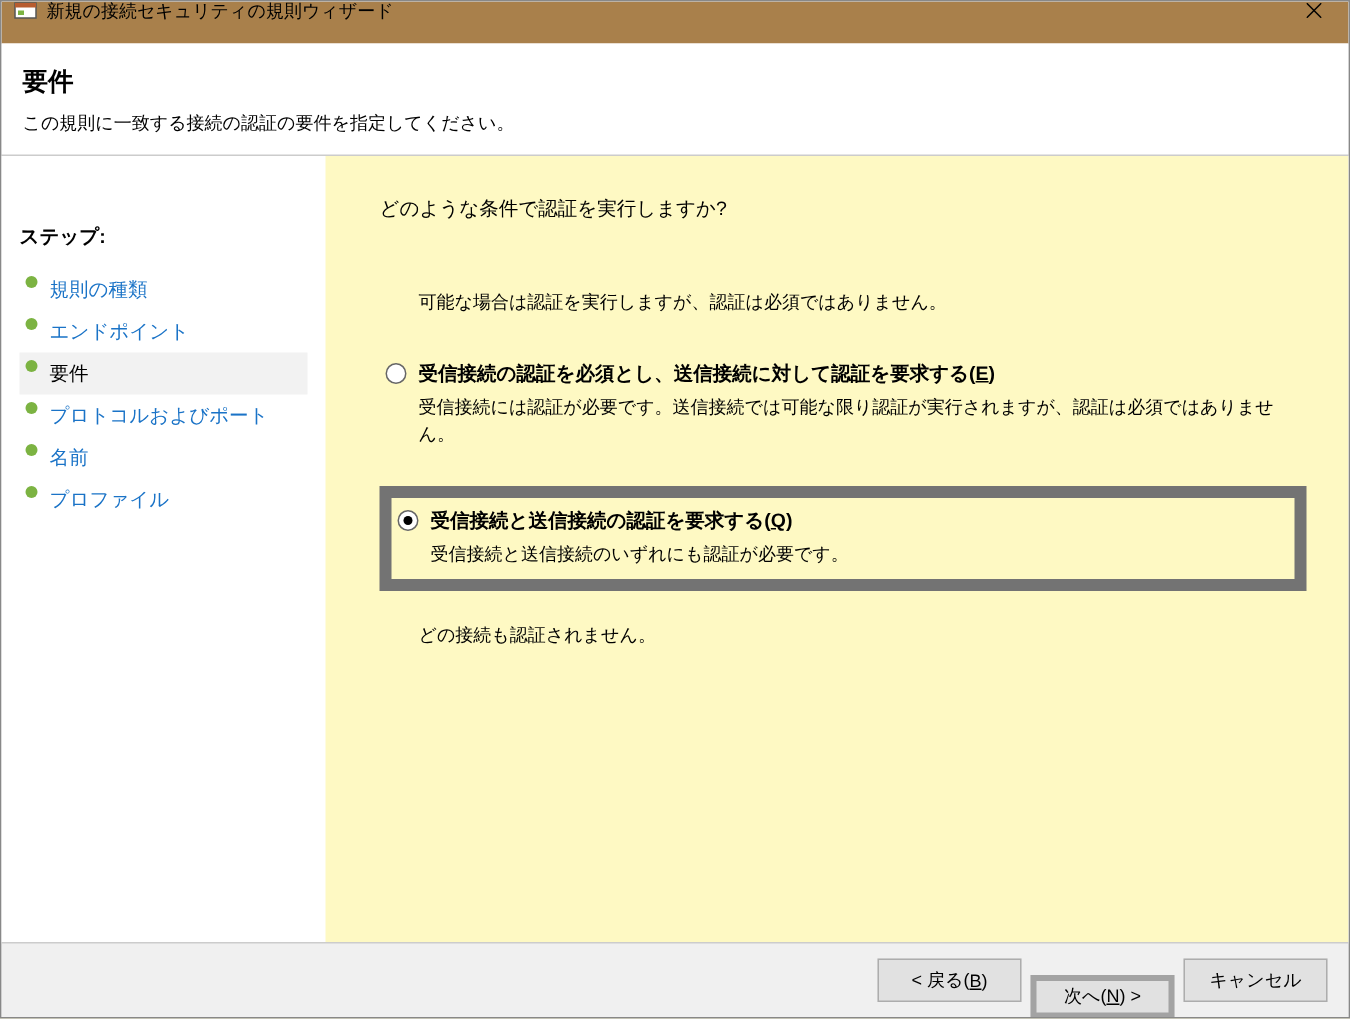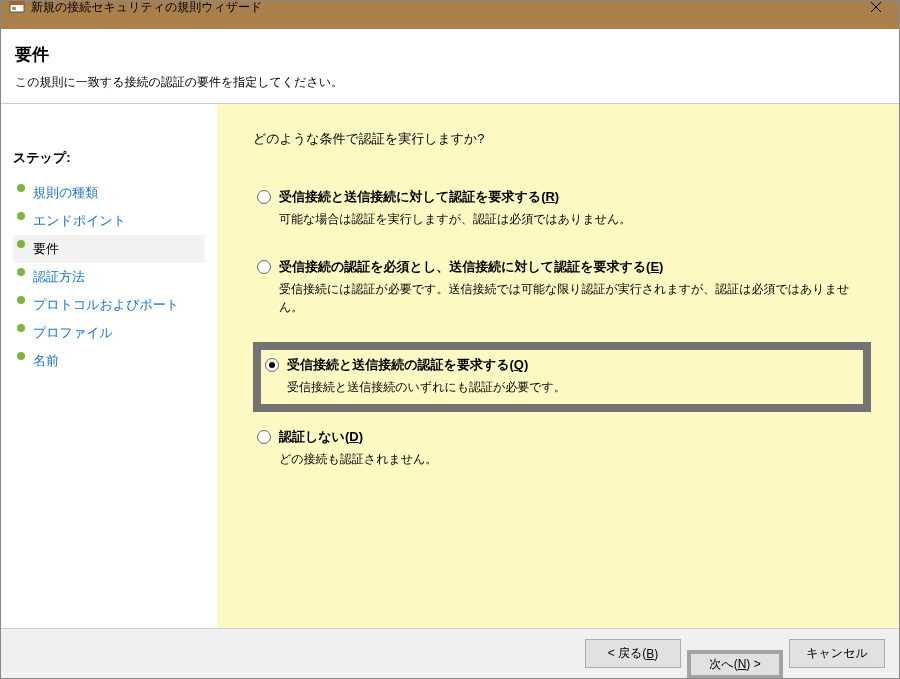--- a/index.html
+++ b/index.html
@@ -220,68 +220,56 @@
     <div class="sidebar-item">
       <span class="bullet"></span>
       <span class="label">エンドポイント</span>
     </div>
     <div class="sidebar-item active">
       <span class="bullet"></span>
       <span class="label">要件</span>
     </div>
     <div class="sidebar-item">
       <span class="bullet"></span>
-      <span class="label">認証方法</span>
-    </div>
-    <div class="sidebar-item">
-      <span class="bullet"></span>
       <span class="label">プロトコルおよびポート</span>
     </div>
     <div class="sidebar-item">
       <span class="bullet"></span>
+      <span class="label">名前</span>
+    </div>
+    <div class="sidebar-item">
+      <span class="bullet"></span>
       <span class="label">プロファイル</span>
-    </div>
-    <div class="sidebar-item">
-      <span class="bullet"></span>
-      <span class="label">名前</span>
     </div>
   </div>
 
   <div class="main">
     <div class="question">どのような条件で認証を実行しますか?</div>
 
     <div class="option-group">
-      <div class="option-row">
-        <span class="radio"></span>
-        <span class="option-label"><span>受信接続と送信接続に対して認証を要求する(</span><span class="accel">R</span><span>)</span></span>
-      </div>
       <div class="option-desc">可能な場合は認証を実行しますが、認証は必須ではありません。</div>
     </div>
 
     <div class="option-group">
       <div class="option-row">
         <span class="radio"></span>
         <span class="option-label"><span>受信接続の認証を必須とし、送信接続に対して認証を要求する(</span><span class="accel">E</span><span>)</span></span>
       </div>
       <div class="option-desc">受信接続には認証が必要です。送信接続では可能な限り認証が実行されますが、認証は必須ではありません。</div>
     </div>
 
     <div class="option-group highlighted">
       <div class="option-row">
         <span class="radio checked"></span>
         <span class="option-label"><span>受信接続と送信接続の認証を要求する(</span><span class="accel">Q</span><span>)</span></span>
       </div>
       <div class="option-desc">受信接続と送信接続のいずれにも認証が必要です。</div>
     </div>
 
     <div class="option-group">
-      <div class="option-row">
-        <span class="radio"></span>
-        <span class="option-label"><span>認証しない(</span><span class="accel">D</span><span>)</span></span>
-      </div>
       <div class="option-desc">どの接続も認証されません。</div>
     </div>
   </div>
 </div>
 
 <div class="footer">
   <button class="btn">
       <span>&lt; 戻る(</span>
       <span class="accel">B</span>
       <span>)</span>

